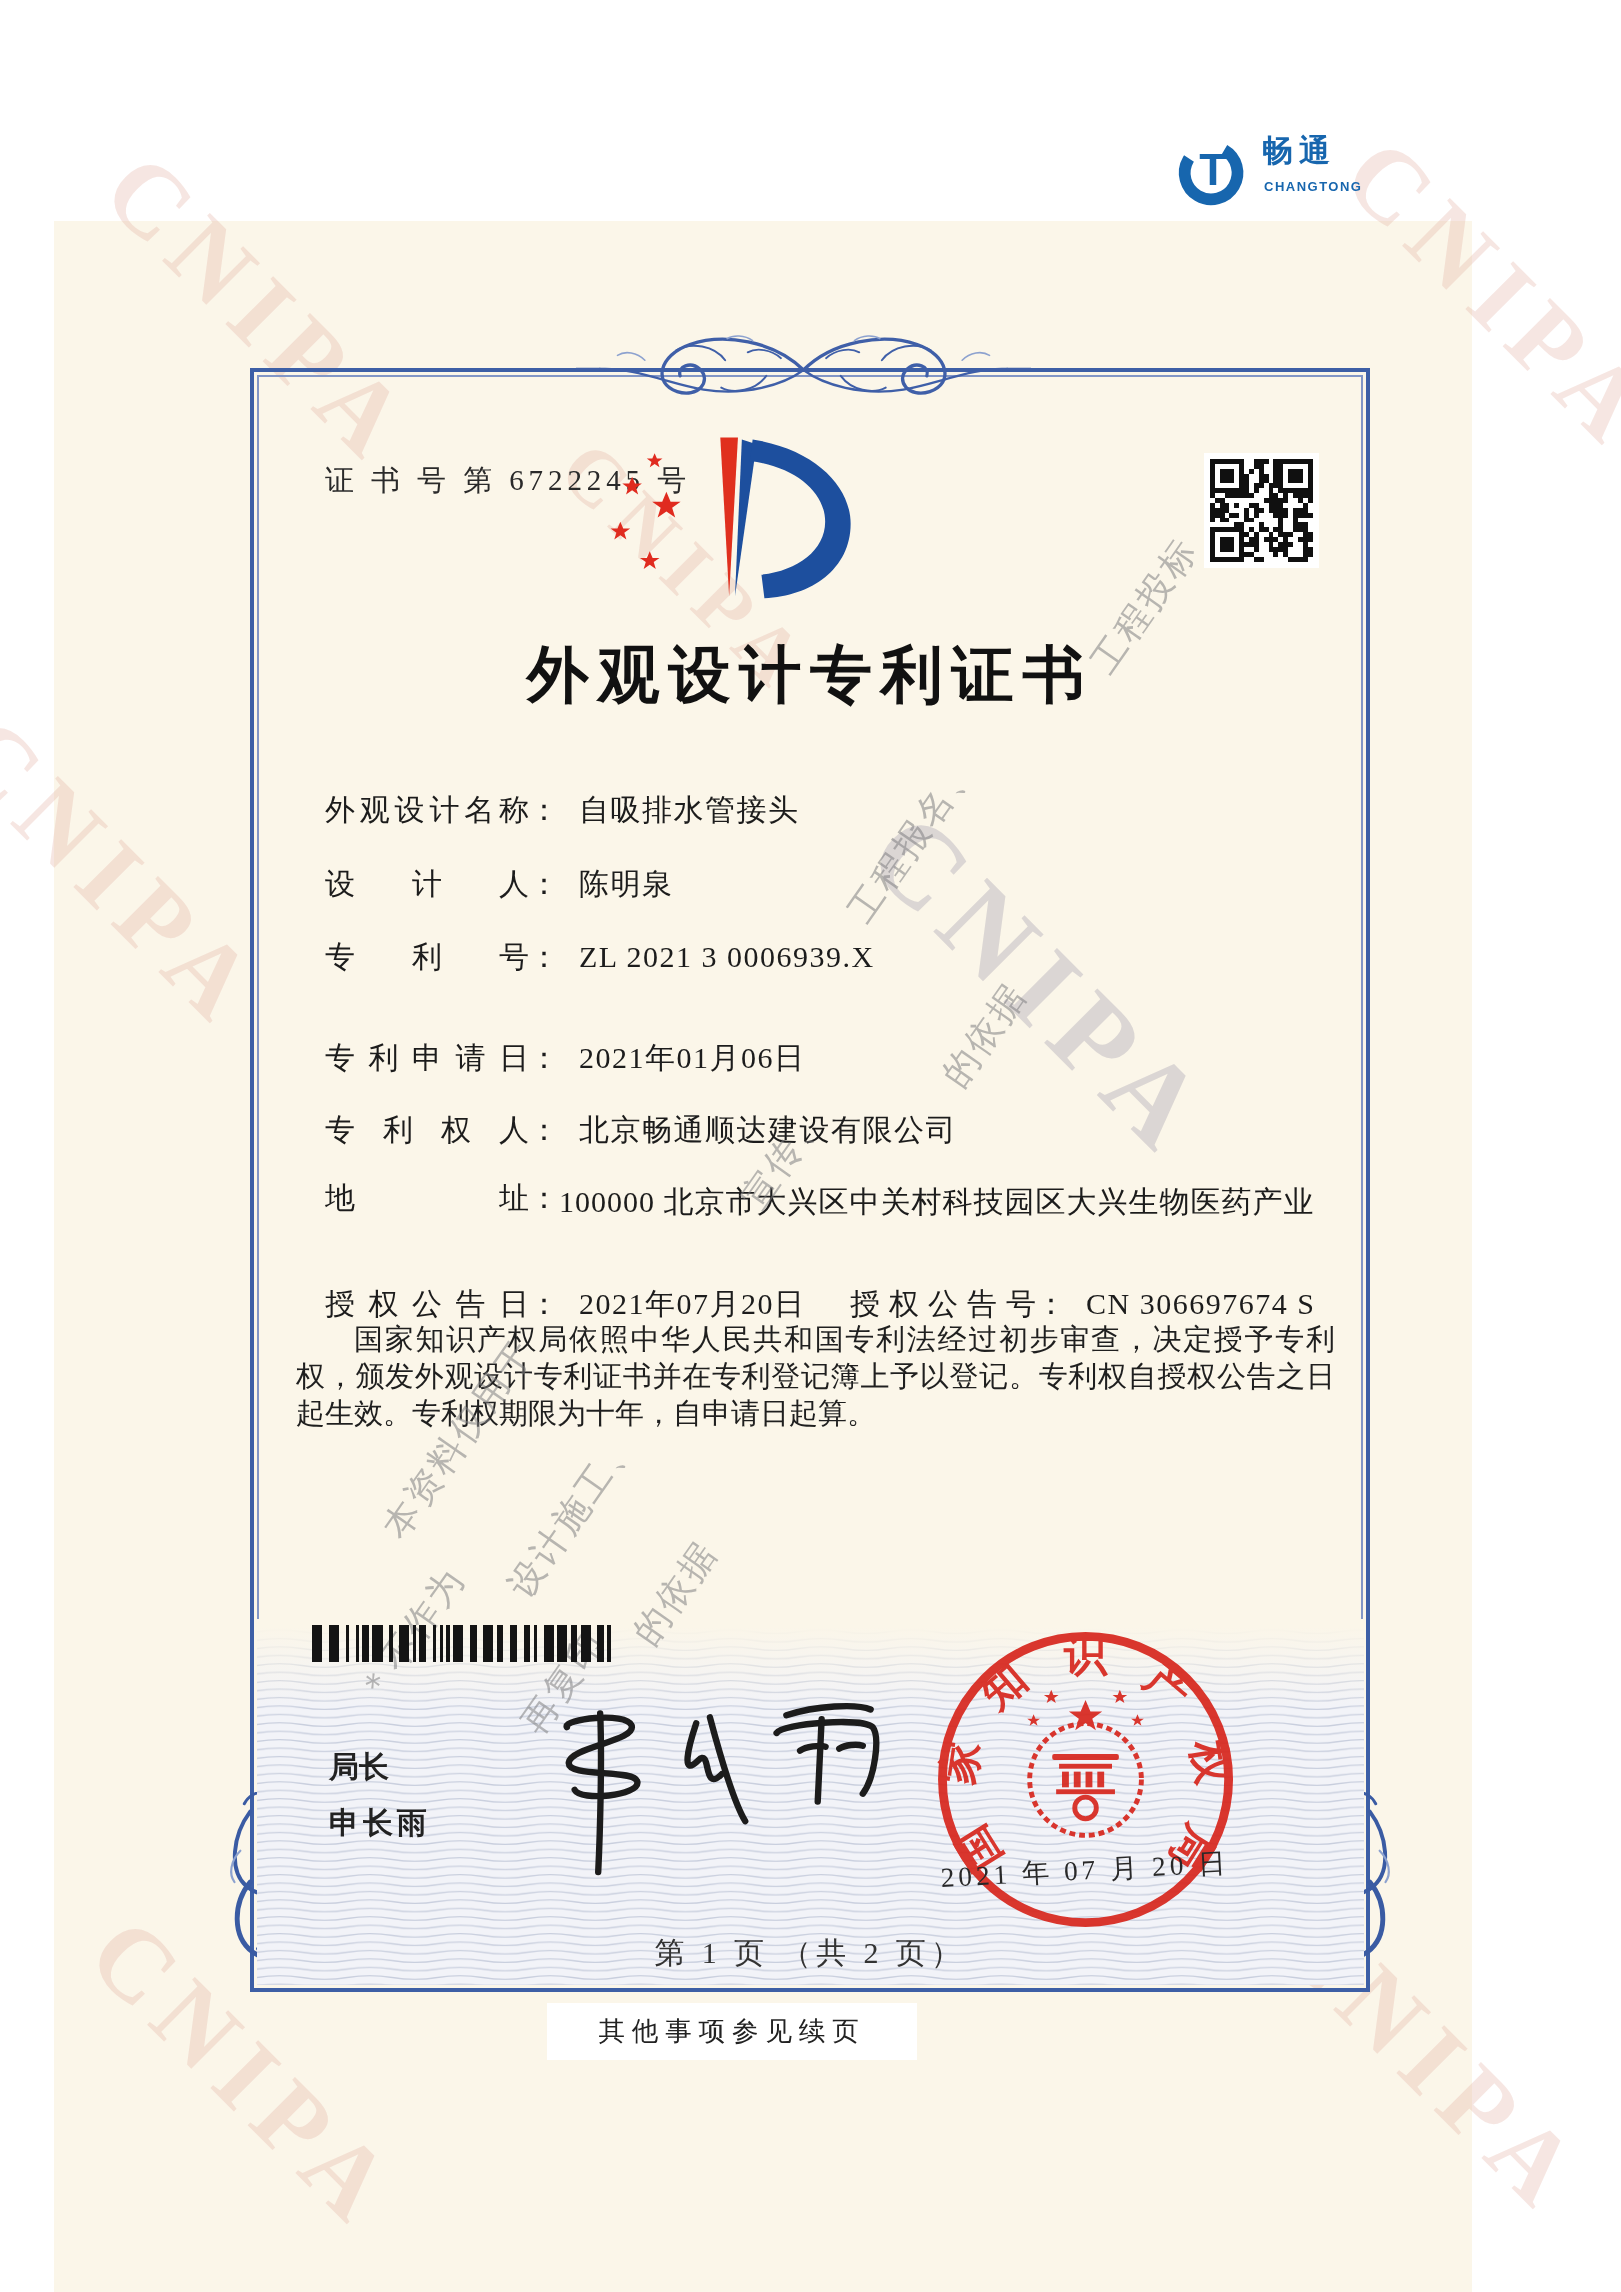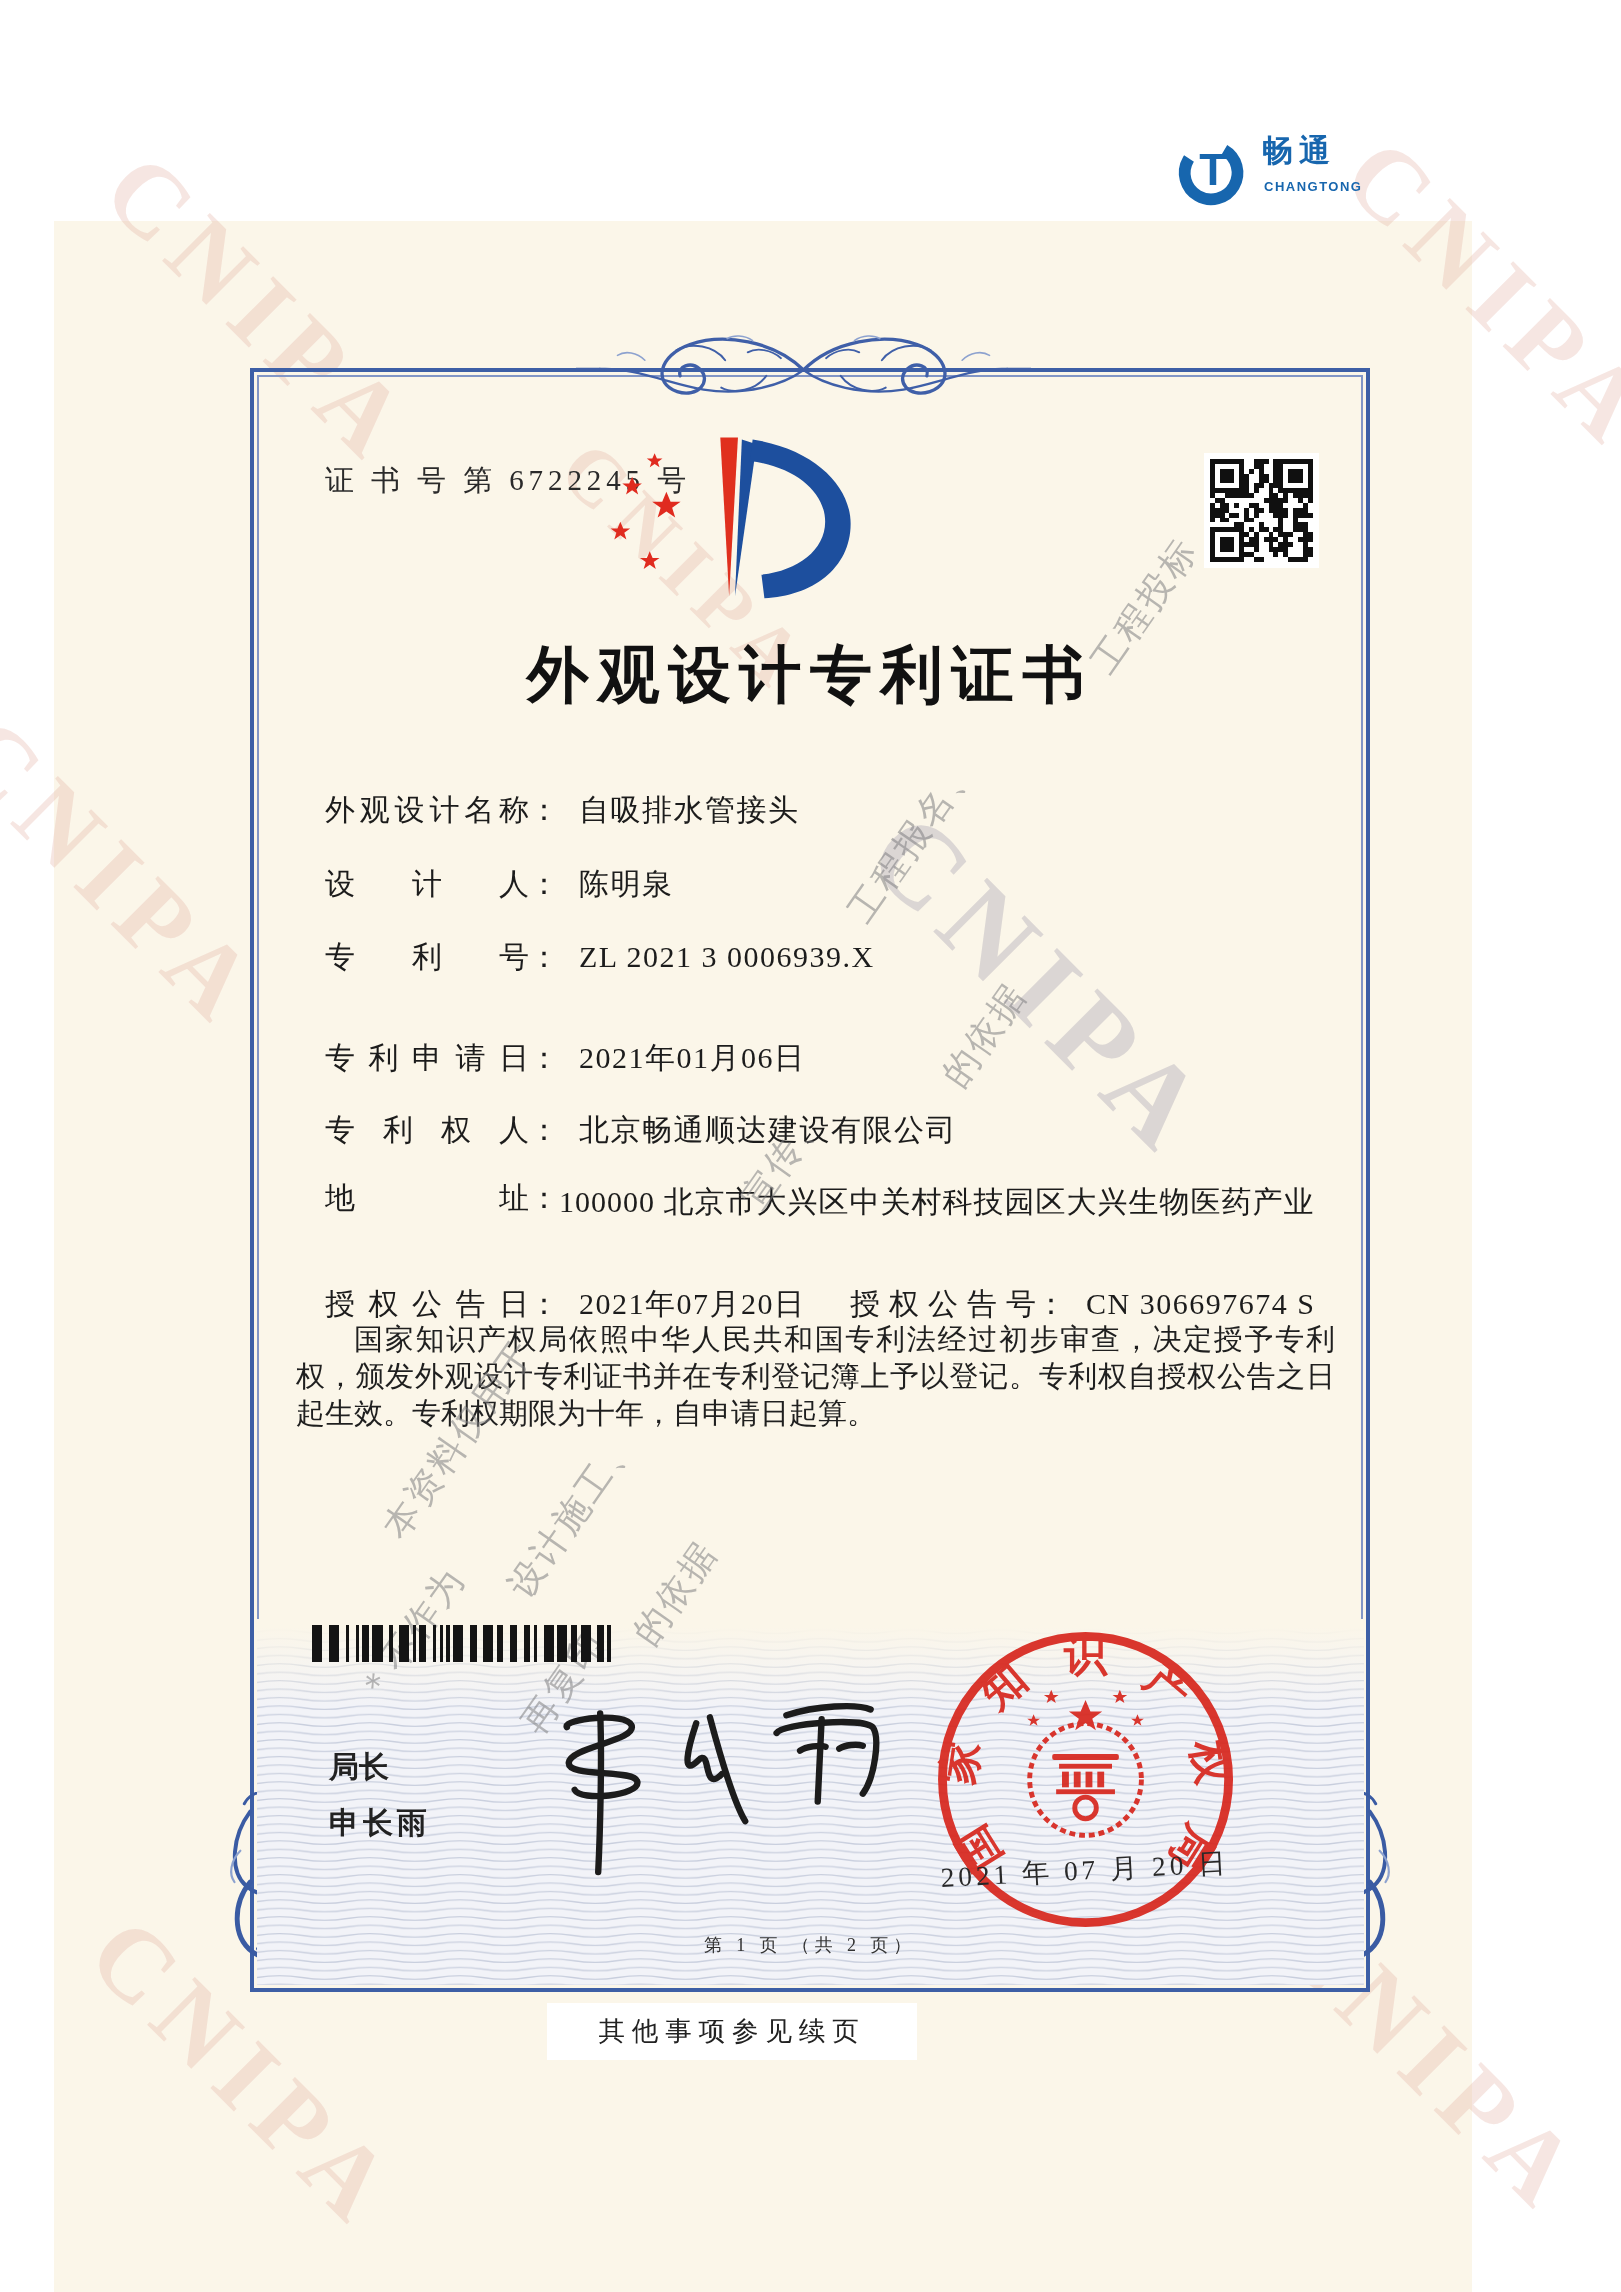--- a/index.html
+++ b/index.html
@@ -42,21 +42,21 @@
              background:linear-gradient(to bottom,#fbf6e9 8%,rgba(251,246,233,0));}
   
   .sig-title{left:329px;top:1747px;font-family:"Liberation Sans","DejaVu Sans",sans-serif;
              font-size:30px;font-weight:600;color:#222;}
   .sig-name{left:329px;top:1803px;font-family:"Liberation Sans","DejaVu Sans",sans-serif;
             font-size:30px;font-weight:600;color:#222;letter-spacing:3.9px;}
   
   .sealch{font-size:44px;font-weight:700;fill:#d7261d;font-family:"Liberation Serif",serif;text-anchor:middle;}
   .seal-date{font-size:28px;fill:#181818;font-family:"Liberation Serif",serif;text-anchor:middle;letter-spacing:4px;}
   
-  .pageinfo{left:250px;top:1933px;width:1120px;text-align:center;font-size:18px;letter-spacing:4.9px;color:#333;}
+  .pageinfo{left:250px;top:1933px;width:1120px;text-align:center;font-size:30px;letter-spacing:4.9px;color:#333;}
   .footnote{left:547px;top:2003px;width:370px;height:57px;background:#ffffff;text-align:center;
             line-height:57px;font-size:26.5px;letter-spacing:6.9px;color:#222;}
   
   .wm-cnipa{position:absolute;transform:translate(-50%,-50%) rotate(45deg);
             font-family:"Liberation Serif",serif;font-weight:700;font-size:103px;letter-spacing:13.7px;
             color:rgba(226,172,158,0.30);white-space:nowrap;pointer-events:none;}
   .wm-cnipa.gray{color:rgba(172,168,180,0.40);font-size:116px;}
   .wm-cnipa.small{font-size:80px;}
   .wm-frag{position:absolute;transform:translate(-50%,-50%) rotate(-55deg);
            font-size:36px;letter-spacing:2.9px;color:rgba(128,128,130,0.55);white-space:nowrap;pointer-events:none;}

